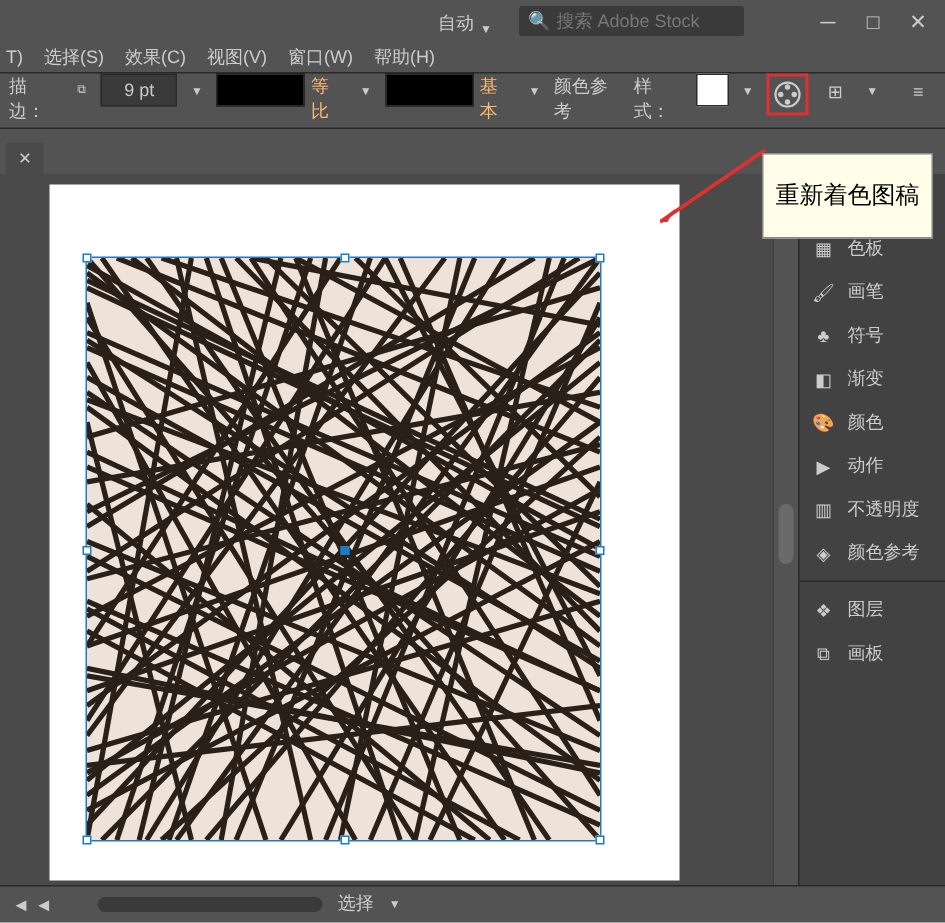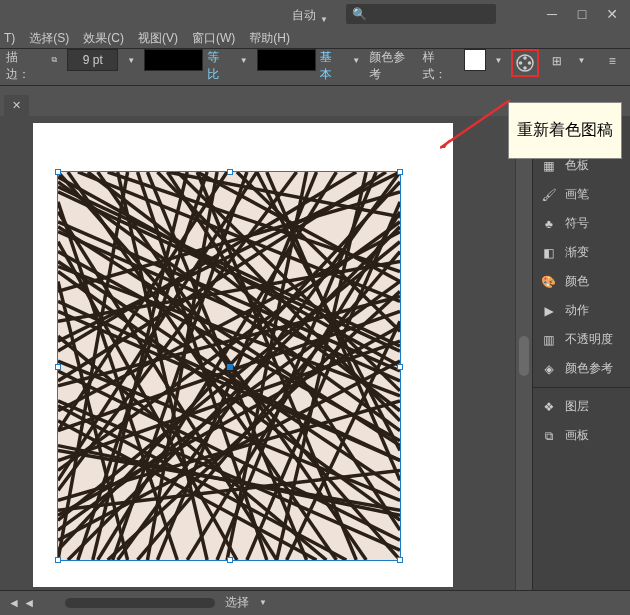--- a/index.html
+++ b/index.html
@@ -9,21 +9,21 @@
 .titlebar .dropdown{height:20px;padding:0 8px;display:flex;align-items:flex-end;color:#ccc;margin-right:8px}
 .titlebar .winbtn{width:28px;height:20px;display:flex;align-items:center;justify-content:center;color:#ccc;font-size:14px}
 .menubar{height:20px;display:flex;align-items:center;padding-left:4px;gap:14px;color:#ccc}
 .menubar span{cursor:default}
 .controlbar{height:38px;background:#535353;border-top:1px solid #2a2a2a;border-bottom:1px solid #2a2a2a;display:flex;padding:0 6px;gap:6px}
 .cb-label{color:#ccc}
 .cb-input{background:#3a3a3a;width:52px;height:22px;display:flex;align-items:center;justify-content:center;color:#ccc;border:1px solid #2a2a2a}
 .cb-swatch{width:60px;height:22px;border:1px solid #2a2a2a;position:relative}
 .cb-swatch-black{background:#000}
 .cb-dd{width:14px;height:22px;display:flex;align-items:center;justify-content:center;color:#ccc;font-size:8px}
-.cb-tag{color:#7dd3fc;margin-left:-2px}
+.cb-tag{color:#fdba74;margin-left:-2px}
 .cb-colorbox{width:22px;height:22px;background:#fff;border:1px solid #2a2a2a}
 .cb-iconbtn{width:24px;height:24px;display:flex;align-items:center;justify-content:center;color:#ccc}
 .highlight-btn{border:2px solid #e03030;width:28px;height:28px}
 .tabbar{height:30px;display:flex;align-items:flex-end;padding-left:4px;position:relative}
 .tab{background:#4a4a4a;padding:4px 8px;color:#ccc;display:flex;align-items:center;gap:8px}
 .tab .close{font-size:11px}
 .main{display:flex;height:474px}
 .canvas-area{flex:1;background:#4a4a4a;position:relative;display:flex;align-items:center;justify-content:center}
 .canvas{background:#fff;width:420px;height:464px;position:relative;margin-top:4px;margin-left:-30px}
 .artwork{position:absolute;left:24px;top:48px;width:344px;height:390px;border:1px solid #1a7bc9}
@@ -44,20 +44,21 @@
 </head>
 <body>
 
 <div class="titlebar">
   <div class="dropdown">
       <span>自动</span> 
       <span style="font-size:8px;margin-left:4px">▼</span>
     </div>
   <div class="search">
       <span style="margin-right:4px">🔍</span>
+      <span style="color:#777">搜索 Adobe Stock</span>
     </div>
   <div class="winbtn">─</div>
   <div class="winbtn">□</div>
   <div class="winbtn">✕</div>
 </div>
 
 <div class="menubar">
   <span>T)</span>
   <span>选择(S)</span>
   <span>效果(C)</span>

